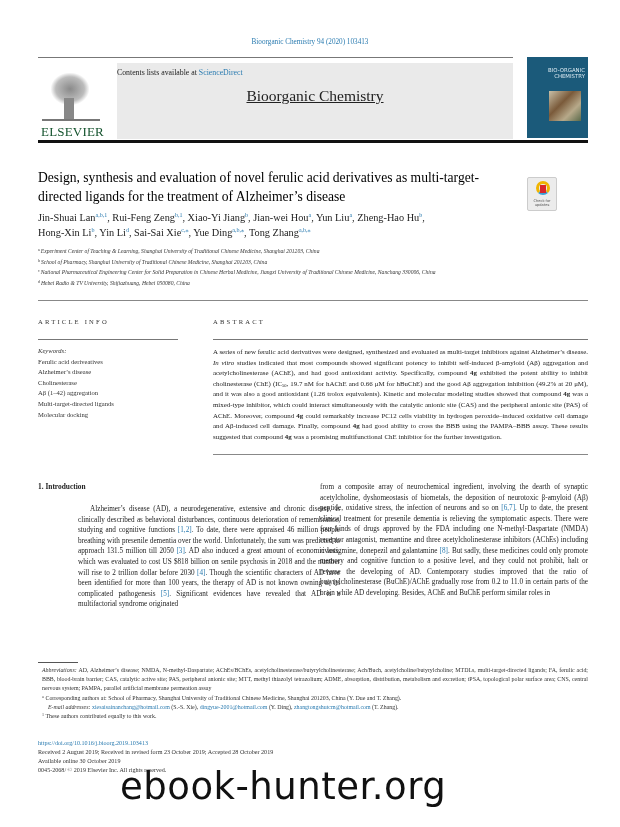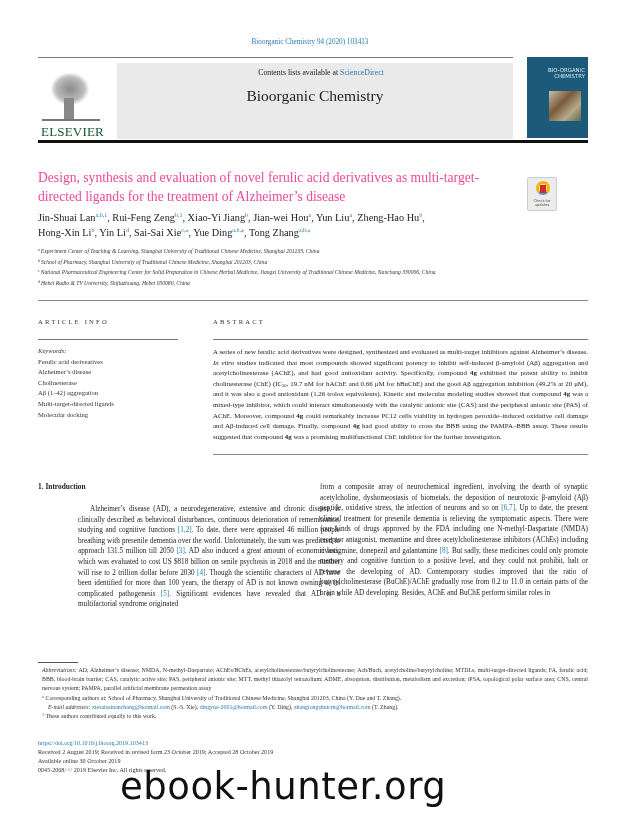--- a/index.html
+++ b/index.html
@@ -14,31 +14,31 @@
   .elsevier-tree { position: absolute; top: 5px; left: 4px; width: 58px; height: 55px;
     background:
       radial-gradient(ellipse 26px 22px at 28px 22px, #8a8a8a 0%, #bcbcbc 55%, transparent 75%),
       linear-gradient(#fff,#fff);
   }
   .elsevier-trunk { position: absolute; top: 36px; left: 26px; width: 10px; height: 22px; background: #888; }
   .elsevier-ground { position: absolute; top: 57px; left: 4px; width: 58px; height: 2px; background: #777; }
   .elsevier-word { position: absolute; top: 62px; left: 3px; font-size: 13px; color: #14532d; letter-spacing: 0.2px; font-family: "Liberation Serif", serif; }
 
   .masthead-box { position: absolute; top: 63px; left: 117px; width: 396px; height: 76px; background: #eaeaea; }
-  .contents-line { position: absolute; top: 5px; left: 6px; width: 100%; text-align: center; font-size: 7.8px; color: #222; }
-  .journal-name { position: absolute; top: 24px; left: 0; width: 100%; text-align: center; font-size: 15.5px; color: #222; }
+  .contents-line { position: absolute; top: 5px; left: 0; width: 100%; font-size: 7.8px; color: #222; }
+  .journal-name { position: absolute; top: 24px; left: 0; width: 100%; text-align: center; font-size: 15.5px; color: #222; text-decoration: underline; }
   .homepage-line { position: absolute; top: 57px; left: 0; width: 100%; text-align: center; font-size: 7.8px; font-family: "DejaVu Sans", sans-serif; color: #222; letter-spacing: 0.3px; }
 
   .cover { position: absolute; top: 57px; left: 527px; width: 61px; height: 81px; background: #1b5a7a; }
   .cover-title { position: absolute; top: 10px; left: 5px; right: 3px; font-size: 5.4px; color: #d9e8f0; text-align: right; font-family: "DejaVu Sans", sans-serif; line-height: 6px; }
   .cover-art { position: absolute; top: 34px; left: 22px; width: 32px; height: 30px; background: linear-gradient(135deg,#c9c0a8,#7a5a3a 40%,#b7a98a 70%,#5a6a4a); }
 
   .masthead-rule-bottom { position: absolute; top: 140px; left: 38px; width: 550px; height: 3px; background: #111; }
 
-  .title { position: absolute; top: 168px; left: 38px; width: 470px; font-size: 13.6px; line-height: 19px; color: #ec4899; }
+  .title { position: absolute; top: 168px; left: 38px; width: 470px; font-size: 13.6px; line-height: 19px; color: #000000; }
   .crossmark { position: absolute; top: 177px; left: 527px; width: 30px; height: 34px; background: #ececec; border: 1px solid #ccc; border-radius: 2px; }
   .crossmark-ring { position: absolute; top: 3px; left: 8px; width: 14px; height: 14px; border-radius: 50%; border: 3px solid #f0b400; border-bottom-color: #3aa0d8; }
   .crossmark-flag { position: absolute; top: 7px; left: 12px; width: 6px; height: 8px; background: #d9262a; }
   .crossmark-text { position: absolute; top: 21px; left: 0; width: 100%; text-align: center; font-size: 3.6px; line-height: 4px; color: #555; font-family: "DejaVu Sans", sans-serif; }
 
   .authors { position: absolute; top: 210px; left: 38px; width: 520px; font-size: 10.3px; line-height: 15px; color: #222; }
   .authors sup { font-size: 6px; color: #2a7bb0; vertical-align: 4px; line-height: 0; }
 
   .affiliations { position: absolute; top: 246px; left: 38px; width: 500px; font-size: 5.6px; line-height: 10.6px; font-style: italic; color: #333; }
   .affiliations sup { font-size: 4px; font-style: normal; vertical-align: 2px; line-height: 0; margin-right: 1px; }

